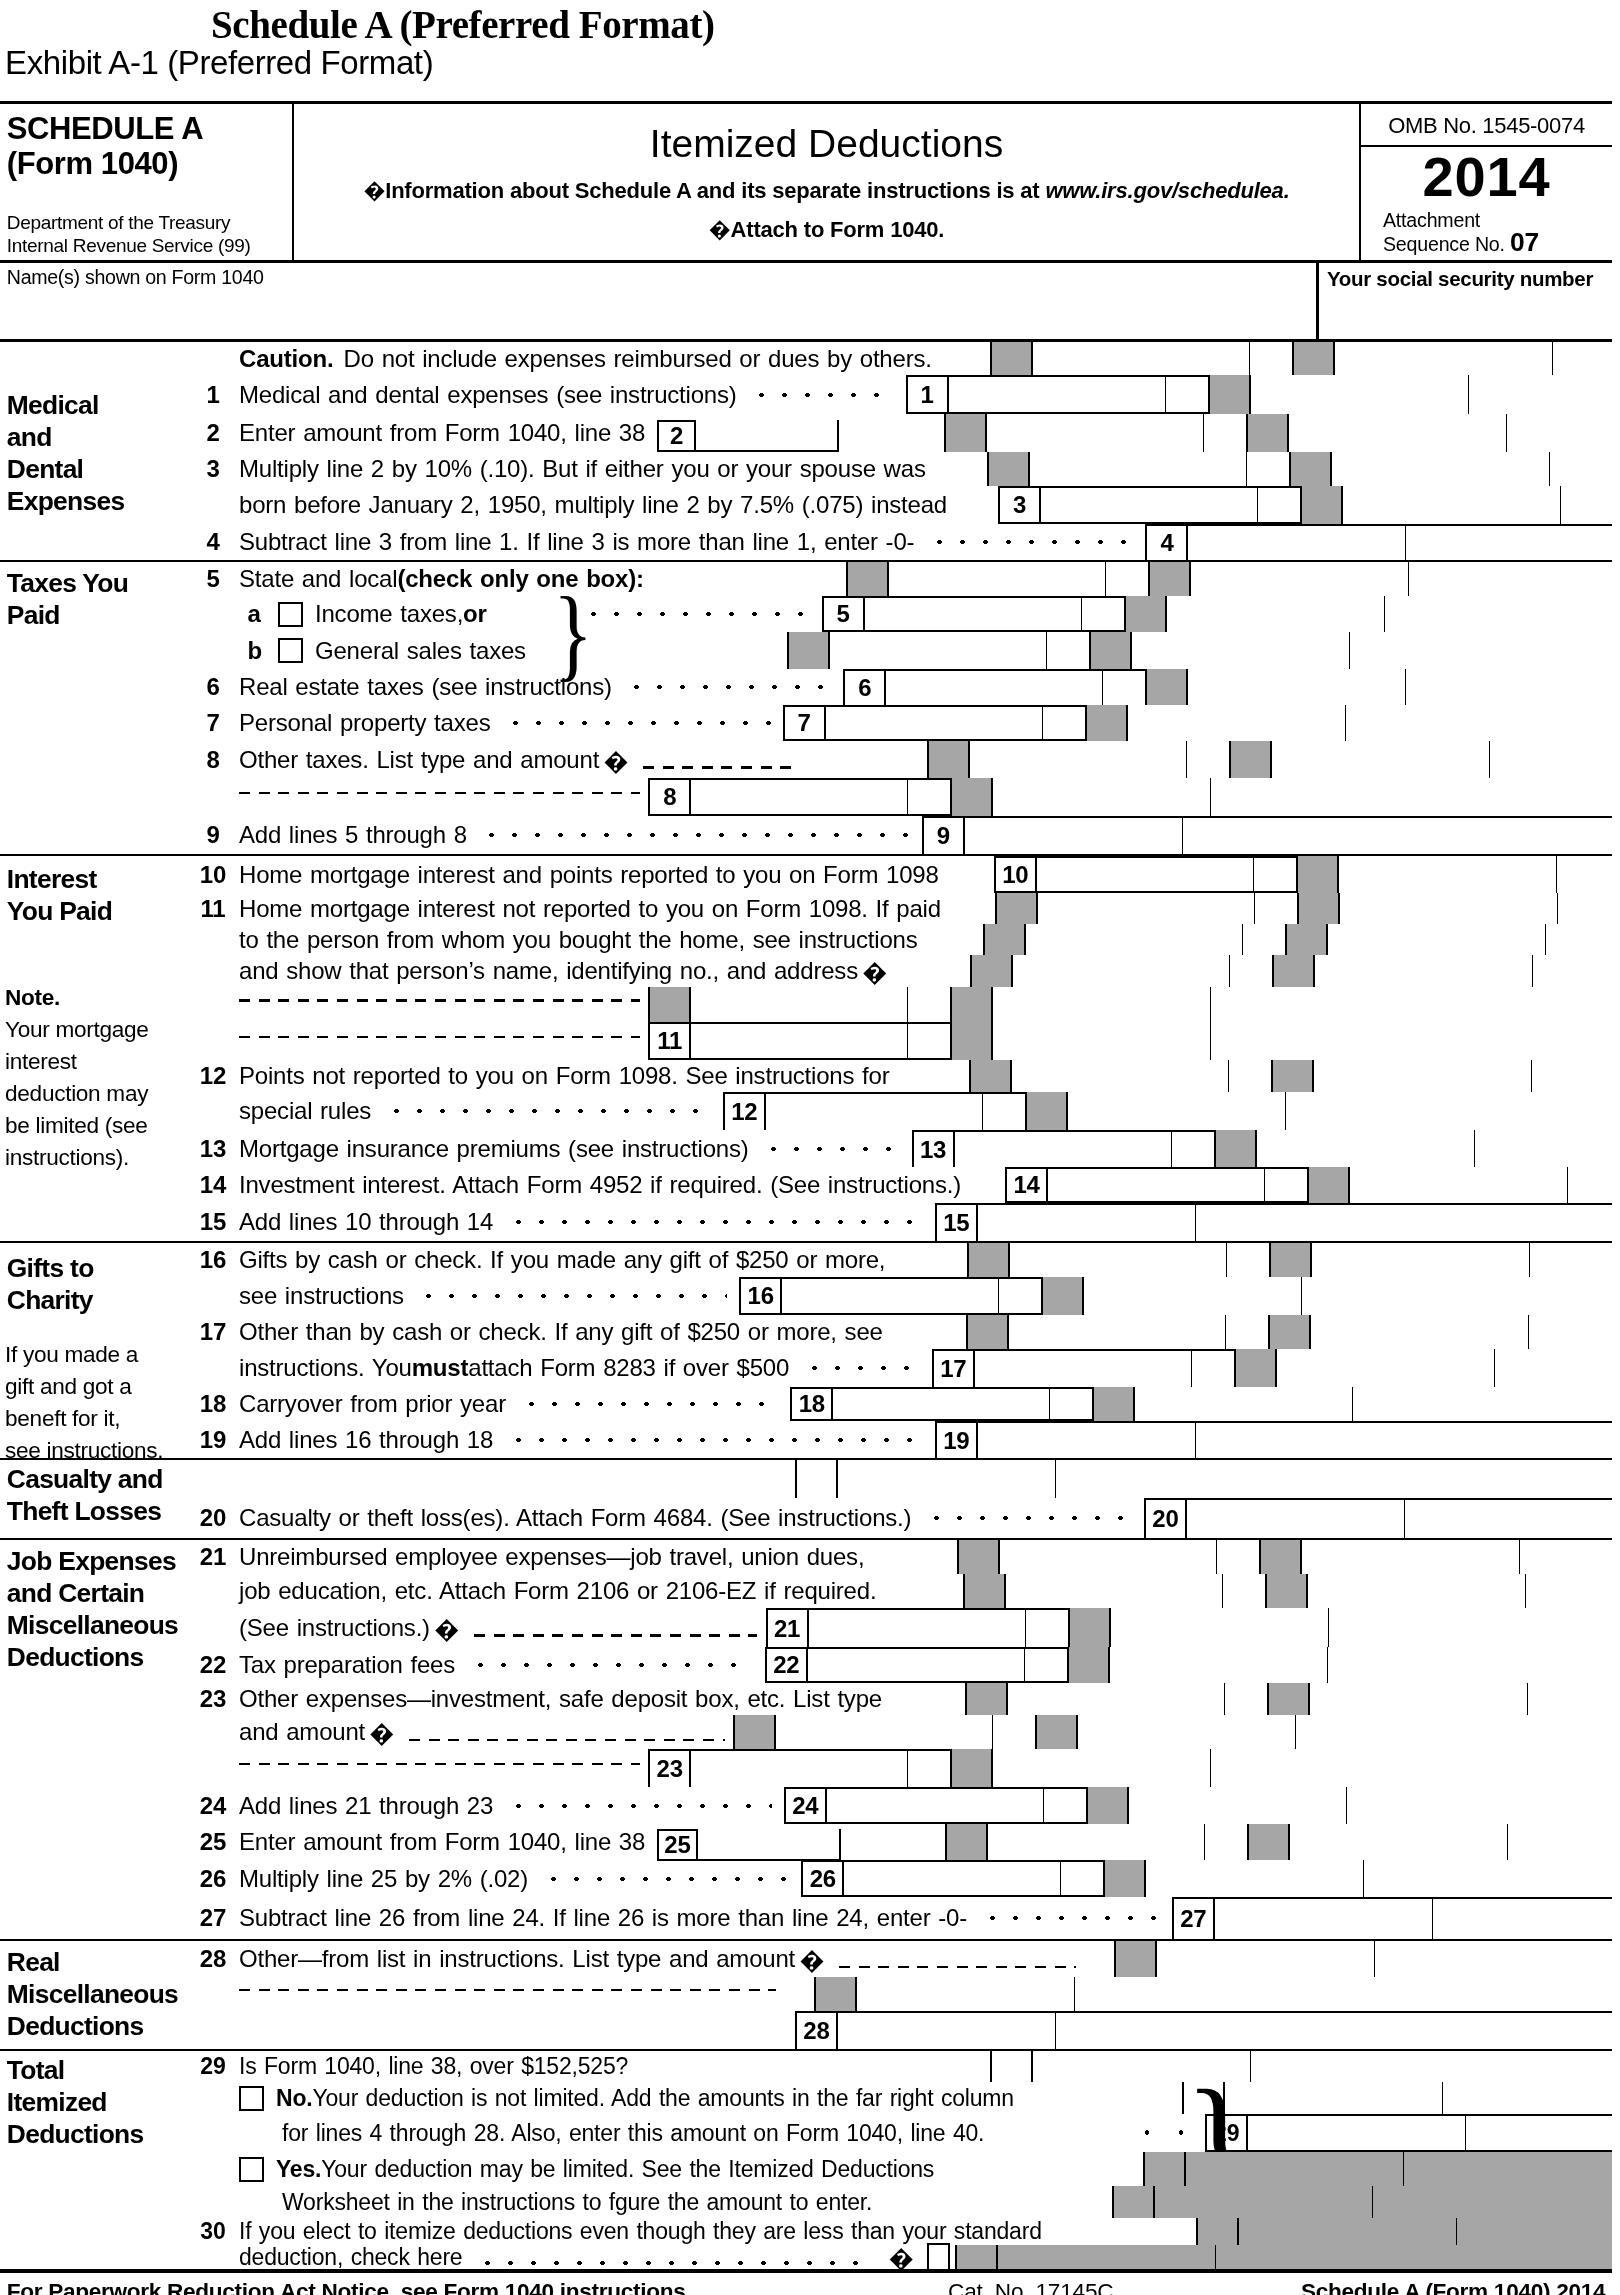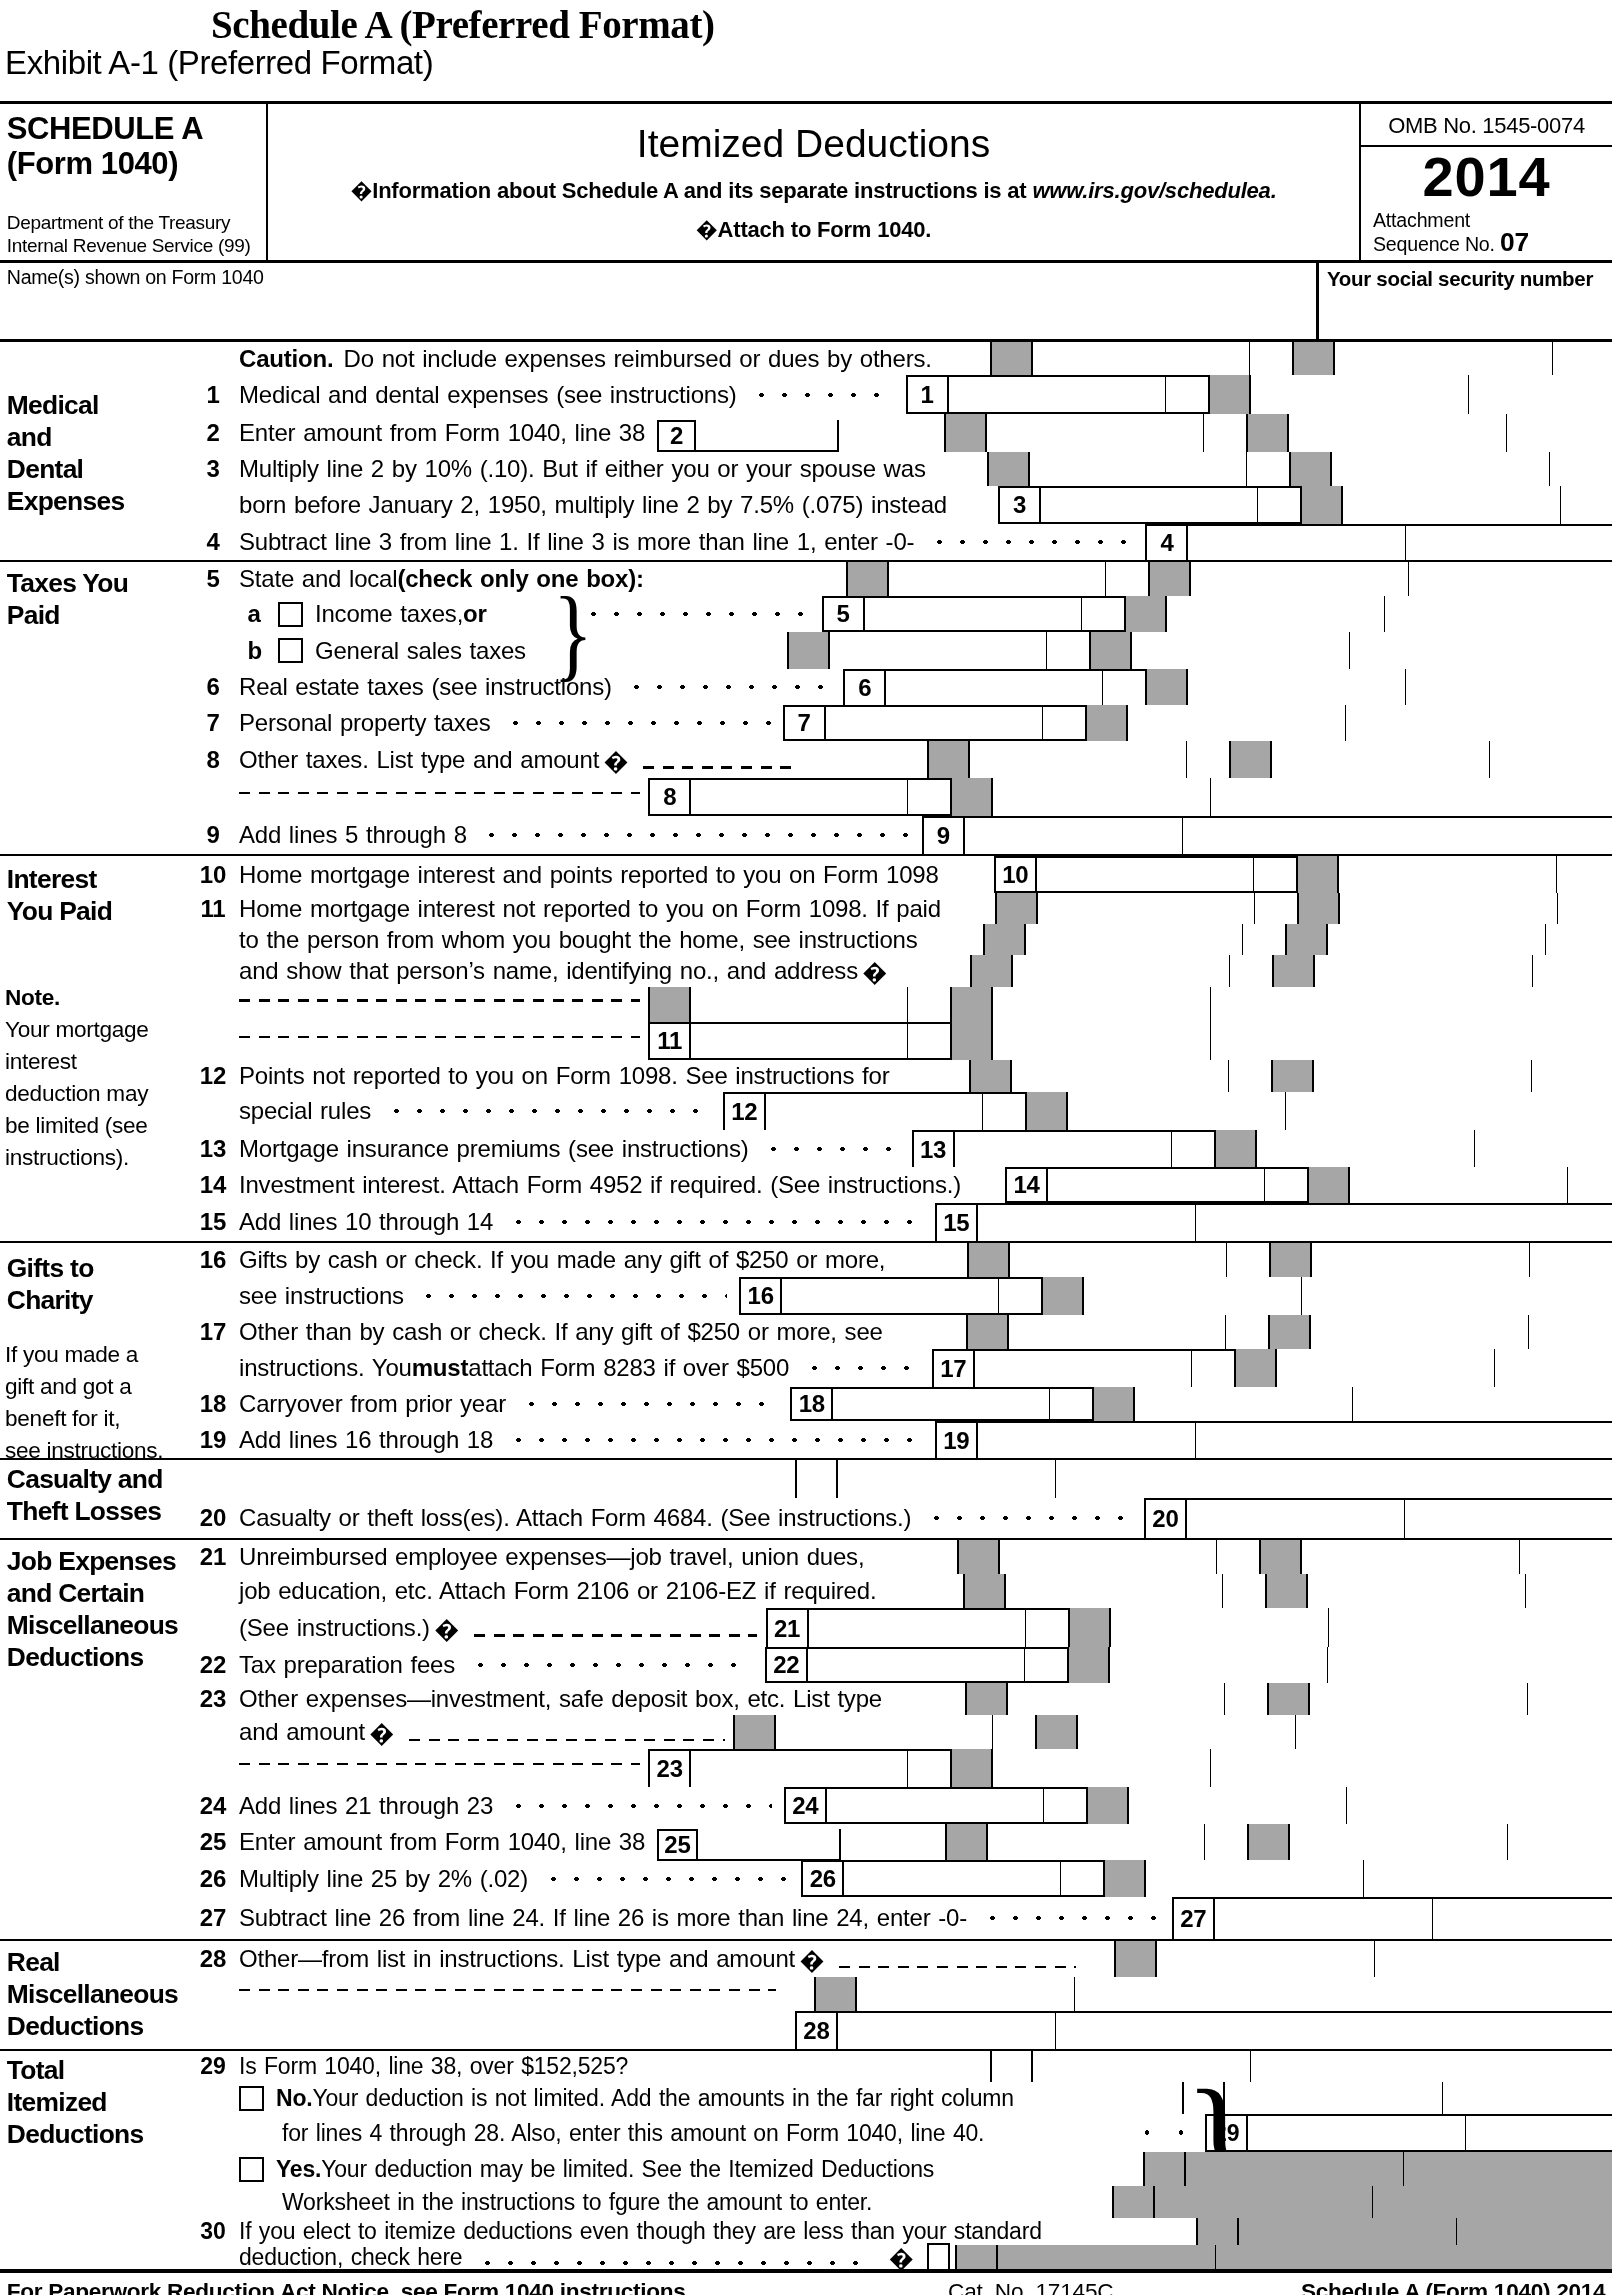--- a/index.html
+++ b/index.html
@@ -8,34 +8,34 @@
   .form{position:absolute;left:0;top:0;width:1612px;}
 
   
   .doctitle{position:absolute;left:211px;top:1.7px;font-family:"Liberation Serif",serif;
             font-weight:700;font-size:39px;letter-spacing:-0.4px;}
   .exhibit{position:absolute;left:5.1px;top:44px;font-weight:400;font-size:33px;letter-spacing:-0.4px;}
   .headspace{height:101px;}
 
   
   .hbox{display:flex;border-top:3.4px solid #000;border-bottom:3.4px solid #000;height:162px;box-sizing:border-box;}
-  .hc1{width:268px;box-sizing:border-box;border-right:2.6px solid #000;padding:6.8px 3.4px 3.4px 6.8px;
+  .hc1{width:294px;box-sizing:border-box;border-right:2.6px solid #000;padding:6.8px 3.4px 3.4px 6.8px;
        display:flex;flex-direction:column;}
   .schedA{font-weight:700;font-size:31px;line-height:35px;letter-spacing:-0.4px;}
   .dept{margin-top:auto;font-size:19px;line-height:23px;letter-spacing:-0.3px;}
   .hc2{flex:1 1 auto;text-align:center;position:relative;}
   .ideductions{font-size:39px;font-weight:400;margin-top:18px;letter-spacing:0;}
   .infoline{font-weight:700;font-size:22px;margin-top:8px;}
   .infoline .url{font-style:italic;}
   .attachline{font-weight:700;font-size:22px;margin-top:8.5px;}
   .mkh{font-size:22px;font-weight:400;}
   .hc3{width:253px;box-sizing:border-box;border-left:2.6px solid #000;display:flex;flex-direction:column;}
   .omb{font-size:22px;text-align:center;padding:8.5px 0 6.8px 0;border-bottom:2.6px solid #000;letter-spacing:-0.3px;}
   .year{font-weight:700;font-size:56px;text-align:center;line-height:60px;letter-spacing:0.9px;}
-  .attseq{font-size:19.6px;line-height:22px;padding-left:12px;margin-top:1.7px;}
+  .attseq{font-size:19.6px;line-height:22px;padding-left:22px;margin-top:1.7px;}
   .attseq b{font-size:26.4px;}
 
   
   .nameband{position:relative;height:76px;}
   .namelabel{position:absolute;left:6.8px;top:3.4px;font-size:19.6px;letter-spacing:-0.3px;}
   .ssnline{position:absolute;left:1316px;top:0;bottom:0;width:2.6px;background:#000;}
   .ssnlabel{position:absolute;left:1327px;top:4.3px;font-weight:700;font-size:20.5px;letter-spacing:-0.3px;}
 
   
   .table{border-top:3.4px solid #000;border-bottom:4.3px solid #000;}

